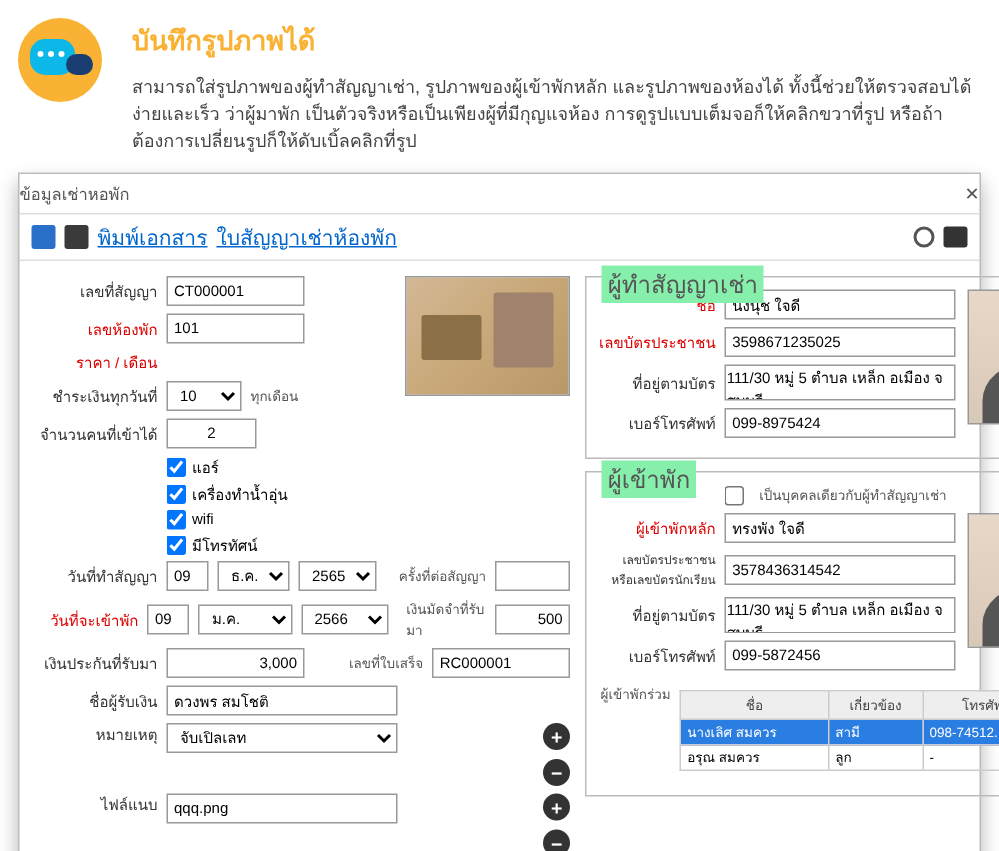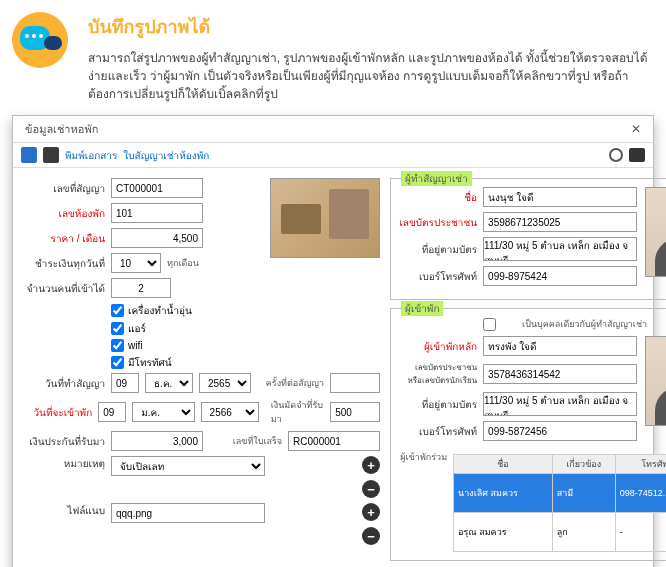--- a/index.html
+++ b/index.html
@@ -9,26 +9,26 @@
 .ico-bubble{width:56px;height:56px;border-radius:50%;background:#f9b233;display:flex;align-items:center;justify-content:center;position:relative;flex:0 0 56px}
 .bubble1{width:30px;height:24px;background:#0cb8e8;border-radius:10px;position:absolute;left:8px;top:14px}
 .bubble1:after{content:"";position:absolute;bottom:-5px;left:6px;border:5px solid transparent;border-top-color:#0cb8e8}
 .dots{position:absolute;left:13px;top:22px;display:flex;gap:3px}
 .dots span{width:4px;height:4px;background:#fff;border-radius:50%}
 .bubble2{width:18px;height:14px;background:#1a3e72;border-radius:7px;position:absolute;right:6px;top:24px}
 .hdr-txt{flex:1}
 .title{color:#f9b233;font-weight:700;font-size:18px;margin-bottom:8px}
 .desc{color:#444;font-size:12px;line-height:1.5}
 .win{border:1px solid #bbb;background:#fff;box-shadow:0 6px 12px rgba(0,0,0,.3)}
-.titlebar{display:flex;justify-content:space-between;align-items:center;padding:4px 12px;border-bottom:1px solid #ddd;font-size:10px;color:#555}
+.titlebar{display:flex;justify-content:space-between;align-items:center;padding:4px 0;border-bottom:1px solid #ddd;font-size:10px;color:#555}
 .close-x{font-size:12px;color:#555}
 .toolbar{display:flex;align-items:center;gap:6px;padding:4px 8px;border-bottom:1px solid #ddd}
 .t-ico{width:16px;height:16px;background:#2a6fc9;border-radius:2px}
 .t-ico.grn{background:#3a3a3a}
-.t-link{color:#0066cc;font-size:10px}
+.t-link{color:#0066cc;text-decoration:underline;font-size:14px}
 .t-space{flex:1}
 .cog{width:14px;height:14px;border:2px solid #555;border-radius:50%}
 .prn{width:16px;height:14px;background:#333;border-radius:2px}
 .body{display:flex;gap:10px;padding:10px}
 .left{flex:0 0 320px}
 .right{flex:1;display:flex;flex-direction:column;gap:8px}
 .frow{display:flex;align-items:center;margin-bottom:5px;gap:6px}
 .lbl{width:82px;text-align:right;font-size:10px;color:#333}
 .lbl.red{color:#d00}
 input[type=text],select{height:20px;border:1px solid #999;padding:1px 4px;font-size:10px;background:#fff}
@@ -38,24 +38,24 @@
 .cbx input{width:13px;height:13px}
 .cbx label{font-size:10px}
 .cbx-col{margin-left:88px}
 .img-ph{border:1px solid #999;width:110px;height:80px;background:linear-gradient(135deg,#d4b896 0%,#c8a878 50%,#b89868 100%);position:relative}
 .img-ph:before{content:"";position:absolute;left:10px;top:25px;width:40px;height:30px;background:#8b6f47;border-radius:2px}
 .img-ph:after{content:"";position:absolute;right:10px;top:10px;width:40px;height:50px;background:#a0826d;border-radius:2px}
 .person-ph{border:1px solid #999;width:80px;height:90px;background:linear-gradient(180deg,#e8d8c8 0%,#d8c8b8 100%);position:relative;overflow:hidden}
 .person-ph:before{content:"";position:absolute;left:50%;top:15%;width:28px;height:28px;background:#c4a888;border-radius:50%;transform:translateX(-50%)}
 .person-ph:after{content:"";position:absolute;left:50%;bottom:-10px;width:60px;height:50px;background:#555;border-radius:50% 50% 0 0;transform:translateX(-50%)}
 .panel{border:1px solid #bbb;padding:8px;position:relative}
-.panel-ttl{position:absolute;top:-8px;left:10px;background:#bef264;padding:0 4px;font-size:10px;color:#555}
+.panel-ttl{position:absolute;top:-8px;left:10px;background:#86efac;padding:0 4px;font-size:16px;color:#555}
 .tbl{width:100%;border-collapse:collapse;margin-top:4px}
 .tbl th{background:#eee;border:1px solid #ccc;padding:2px 4px;font-size:9px;font-weight:normal;color:#444}
-.tbl td{border:1px solid #ccc;padding:12px 4px;font-size:9px}
+.tbl td{border:1px solid #ccc;padding:1px 4px;font-size:9px}
 .tbl tr.sel td{background:#2a7de1;color:#fff}
 .circ{width:18px;height:18px;border-radius:50%;background:#333;color:#fff;display:flex;align-items:center;justify-content:center;font-size:13px;font-weight:bold;cursor:pointer}
 .sm-lbl{font-size:9px;color:#555}
 .left-grid{display:flex;gap:8px}
 .left-form{flex:1}
 .stack{display:flex;flex-direction:column;gap:6px;align-items:center}
 </style>
 </head>
 <body>
 
@@ -99,39 +99,38 @@
             <div class="frow">
                 <div class="lbl">เลขที่สัญญา</div>
                 <input type="text" class="w80 ro" readonly="" value="CT000001" style="">
               </div>
             <div class="frow">
                 <div class="lbl red">เลขห้องพัก</div>
                 <input type="text" class="w80" value="101" style="">
               </div>
             <div class="frow">
                 <div class="lbl red">ราคา / เดือน</div>
-                <input type="text" class="w80" style="text-align: right;" value="4,500">
               </div>
             <div class="frow">
                 <div class="lbl">ชำระเงินทุกวันที่</div>
                 <select class="w50"><option>10</option></select>
                 <span class="sm-lbl">ทุกเดือน</span>
               </div>
             <div class="frow">
                 <div class="lbl">จำนวนคนที่เข้าได้</div>
                 <input type="text" class="w60" style="text-align: center;" value="2">
               </div>
             <div class="cbx-col">
               <div class="cbx">
                   <input type="checkbox" checked="" style="">
+                  <label>แอร์</label>
+                </div>
+              <div class="cbx">
+                  <input type="checkbox" checked="" style="">
                   <label>เครื่องทำน้ำอุ่น</label>
-                </div>
-              <div class="cbx">
-                  <input type="checkbox" checked="" style="">
-                  <label>แอร์</label>
                 </div>
               <div class="cbx">
                   <input type="checkbox" checked="" style="">
                   <label>wifi</label>
                 </div>
               <div class="cbx">
                   <input type="checkbox" checked="" style="">
                   <label>มีโทรทัศน์</label>
                 </div>
             </div>
@@ -148,28 +147,32 @@
             <span class="sm-lbl">ครั้งที่ต่อสัญญา</span>
             <input type="text" class="w50 ro" readonly="" style="">
         </div>
         <div class="frow">
             <div class="lbl red">วันที่จะเข้าพัก</div>
           <input type="text" style="width: 28px;" value="09">
           <select style="width:72px"><option>ม.ค.</option></select>
           <select style="width:67px"><option>2566</option></select>
           <span style="flex:1"></span>
             <span class="sm-lbl">เงินมัดจำที่รับมา</span>
-            <input type="text" class="w50" style="text-align: left;" value="500">
+            <input type="text" class="w50" style="text-align: right;" value="500">
         </div>
         <div class="frow">
             <div class="lbl">เงินประกันที่รับมา</div>
             <input type="text" class="w80" style="text-align: right;" value="3,000">
             <span style="flex:1"></span>
             <span class="sm-lbl">เลขที่ใบเสร็จ</span>
             <input type="text" class="w80 ro" readonly="" value="RC000001" style="">
+          </div>
+        <div class="frow">
+            <div class="lbl">ชื่อผู้รับเงิน</div>
+            <input type="text" class="w130" value="ดวงพร สมโชติ" style="">
           </div>
         <div class="frow" style="align-items:flex-start">
             <div class="lbl">หมายเหตุ</div>
             <select class="w130"><option>จับเปิลเลท</option></select>
             <span style="flex:1"></span>
           <div class="stack">
               <div class="circ">+</div>
               <div class="circ">−</div>
             </div>
         </div>
@@ -208,21 +211,21 @@
                 </div>
             </div>
             <div class="person-ph"></div>
           </div>
         </div>
 
         <div class="panel">
           <div class="panel-ttl">ผู้เข้าพัก</div>
           <div class="frow" style="margin-left:84px">
               <input type="checkbox" style="">
-              <label class="sm-lbl" style="margin-left:20px">เป็นบุคคลเดียวกับผู้ทำสัญญาเช่า</label>
+              <label class="sm-lbl" style="margin-left:4px">เป็นบุคคลเดียวกับผู้ทำสัญญาเช่า</label>
             </div>
           <div style="display:flex;gap:8px">
             <div style="flex:1">
               <div class="frow">
                   <div class="lbl red" style="width:78px">ผู้เข้าพักหลัก</div>
                   <input type="text" class="w130" value="ทรงพัง ใจดี" style="">
                 </div>
               <div class="frow">
                   <div class="lbl" style="width:78px;font-size:8px">เลขบัตรประชาชน หรือเลขบัตรนักเรียน</div>
                   <input type="text" class="w130" value="3578436314542" style="">

